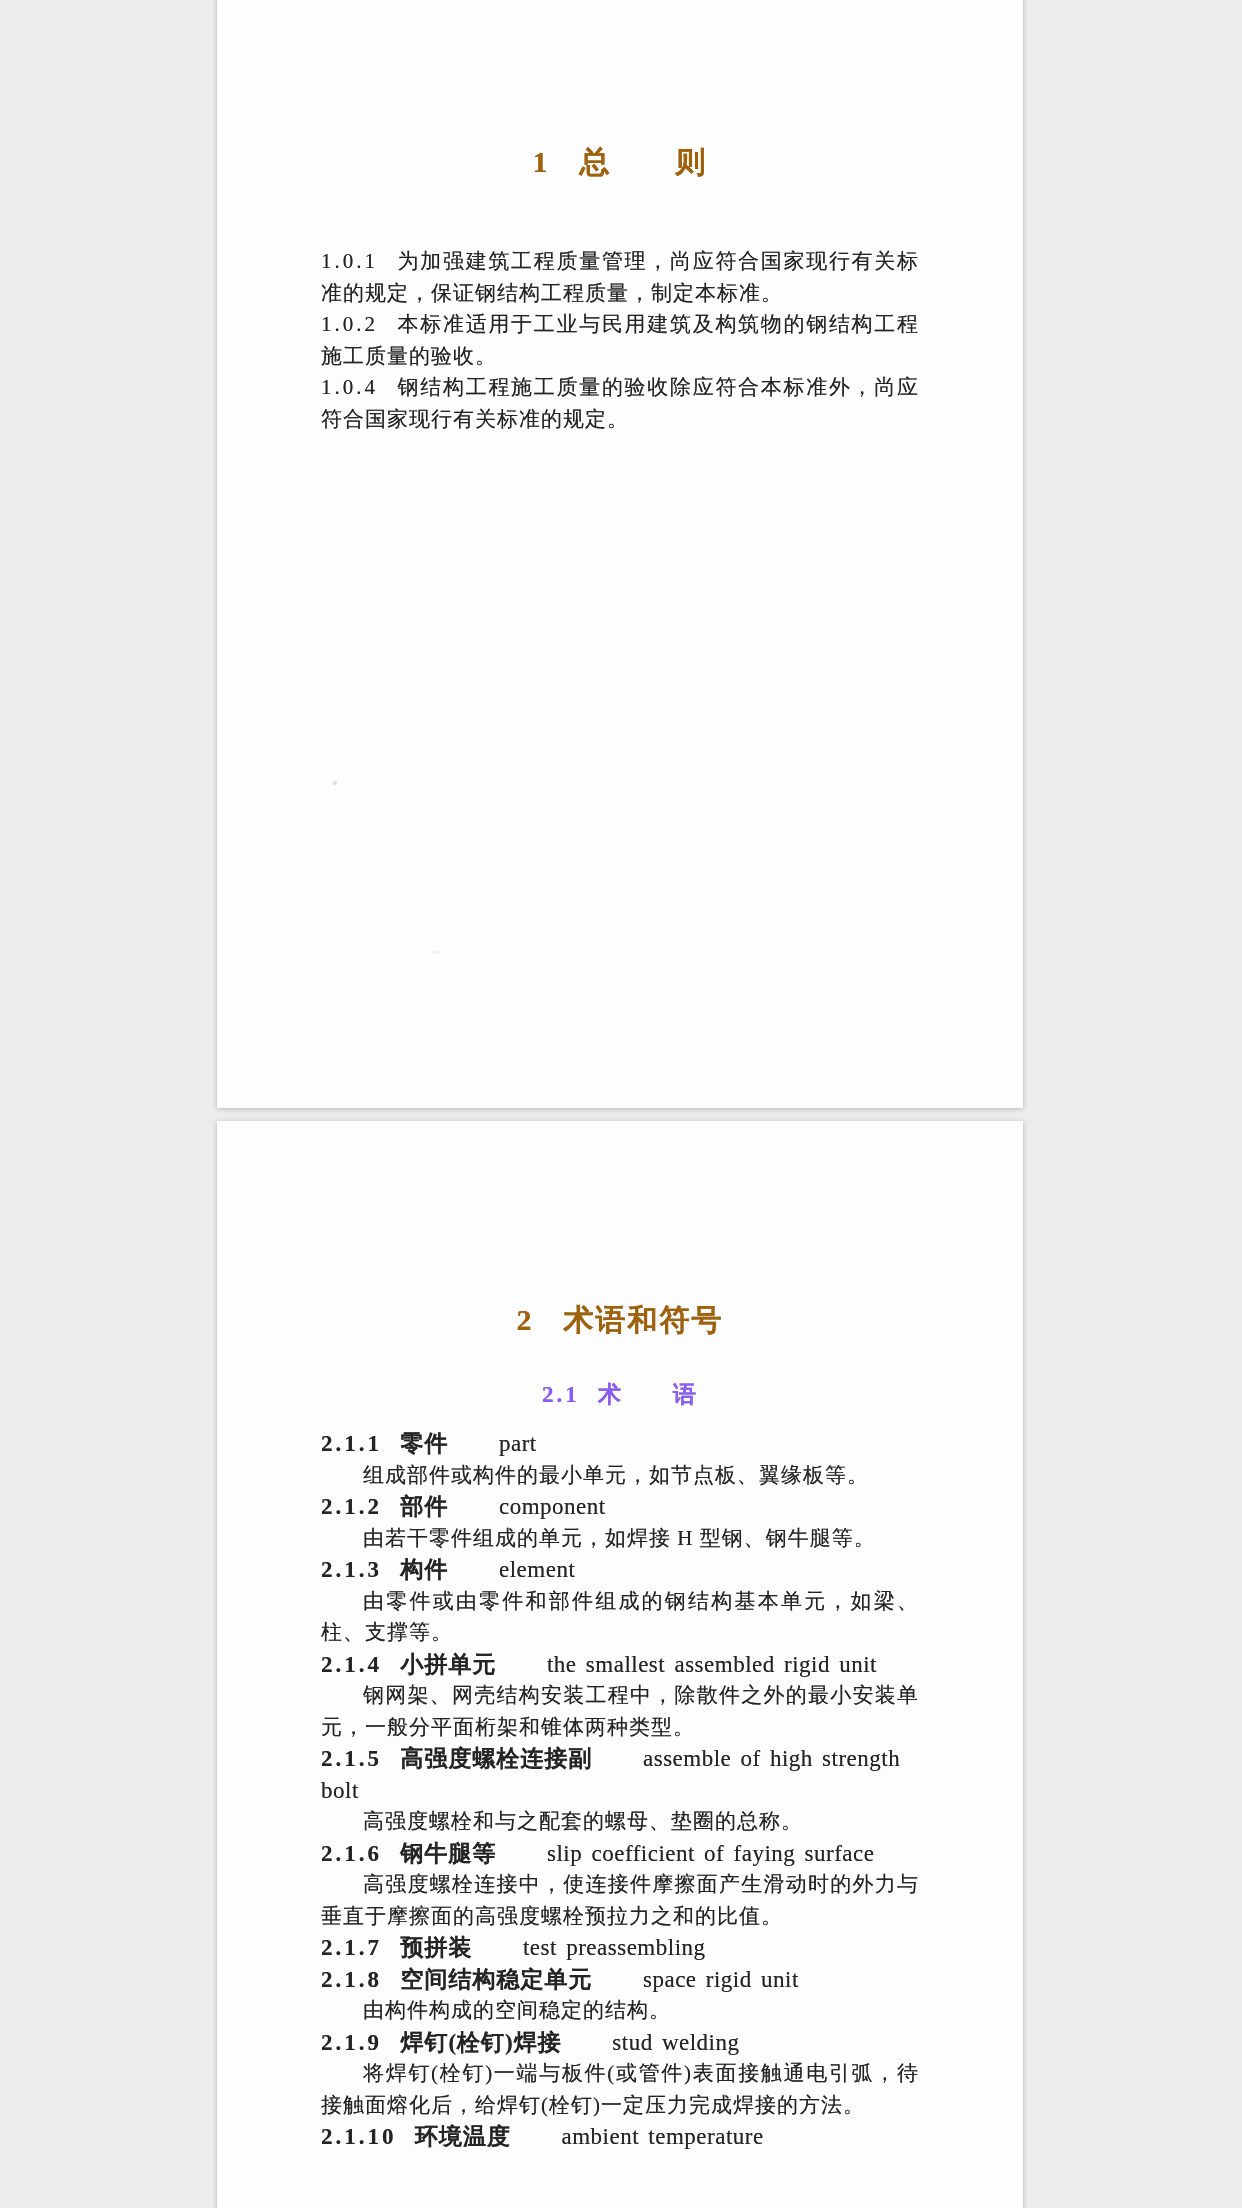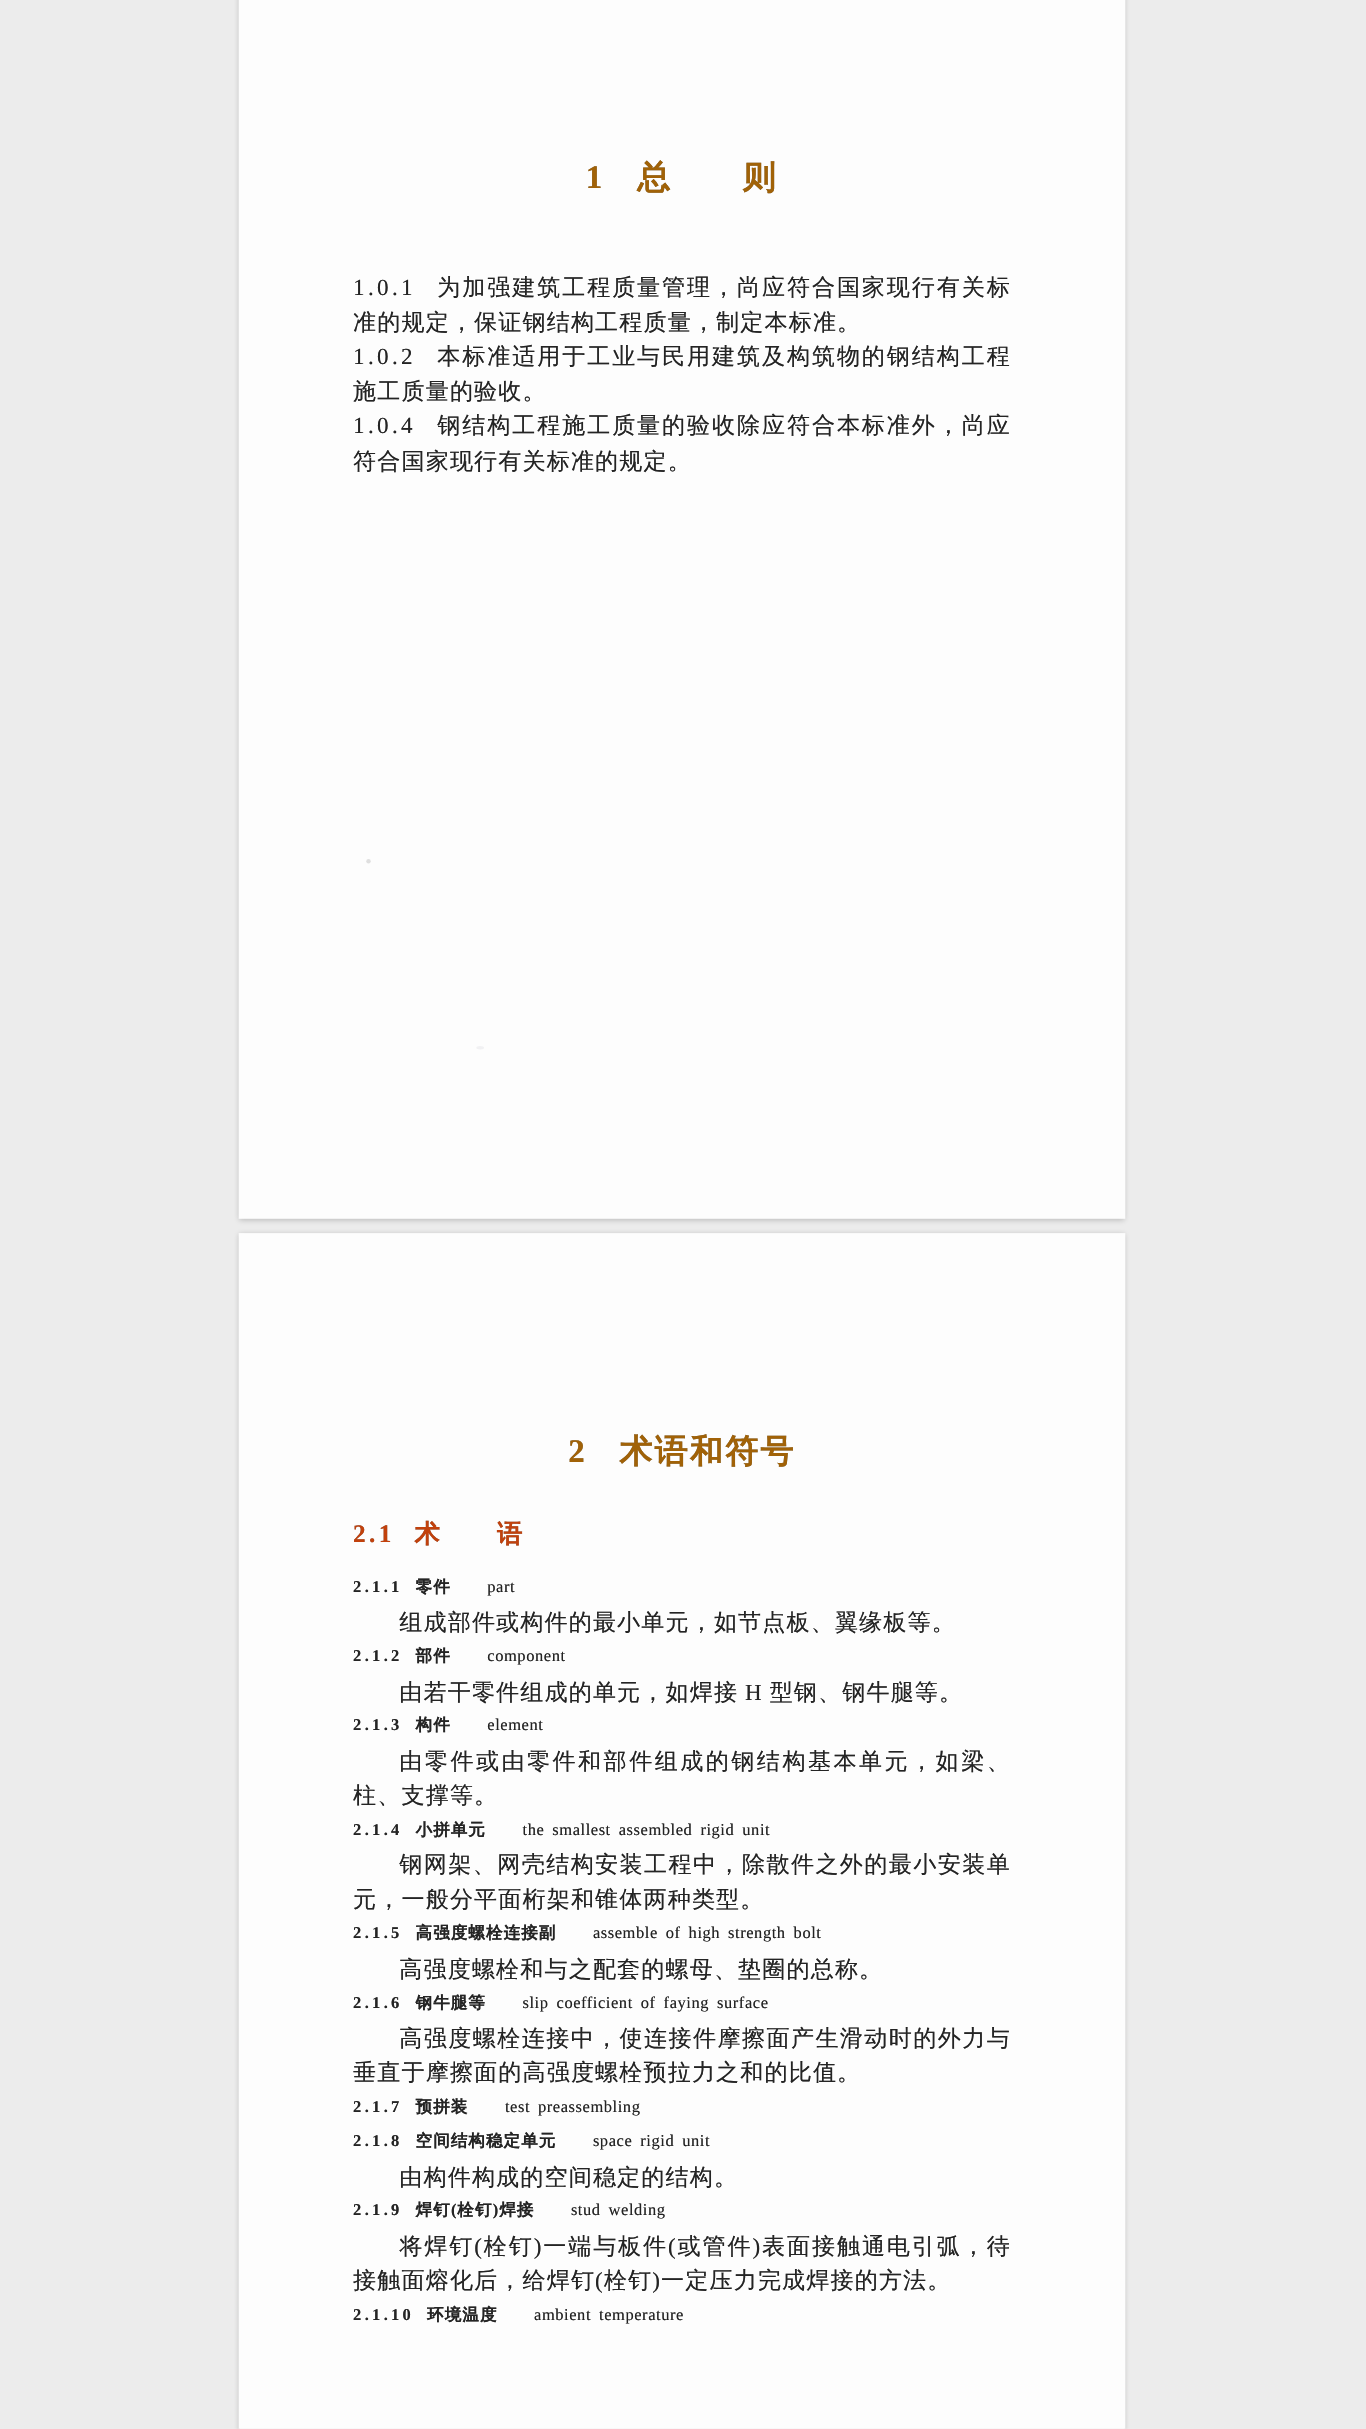--- a/index.html
+++ b/index.html
@@ -40,27 +40,27 @@
     letter-spacing: 2px;
     color: #a16207;
     text-shadow: 0 0 0.5px rgba(0,0,0,0.5);
   }
   .chapter-title .ct-num { margin-right: 1.0em; }
 
   #page1 .chapter-title { margin-top: 160px; }
   #page2 .chapter-title { margin-top: 177px; }
 
   .section-title {
-    text-align: left;
+    text-align: center;
     font-weight: bold;
     font-size: 23px;
     line-height: 34px;
     margin-top: 36px;
     letter-spacing: 2px;
-    color: #c2410c;
+    color: #8b5cf6;
     text-shadow: 0 0 0.5px rgba(0,0,0,0.5);
   }
   .section-title .st-num { margin-right: 0.8em; letter-spacing: 3px; }
 
   .clause-list { margin-top: 62px; }
 
   .clause, .term-def {
     font-size: 21px;
     line-height: 31.5px;
     letter-spacing: 1px;
@@ -70,21 +70,21 @@
   }
   .clause .num {
     font-weight: normal;
     letter-spacing: 3px;
     margin-right: 0.9em;
     white-space: nowrap;
   }
 
   .term-list { margin-top: 16px; }
   .term-heading {
-    font-size: 15px;
+    font-size: 23px;
     line-height: 31.5px;
     letter-spacing: 1px;
     text-shadow: 0 0 0.6px rgba(20,20,20,0.55);
   }
   .term-heading .num {
     font-weight: bold;
     letter-spacing: 3px;
     margin-right: 0.8em;
     white-space: nowrap;
   }

